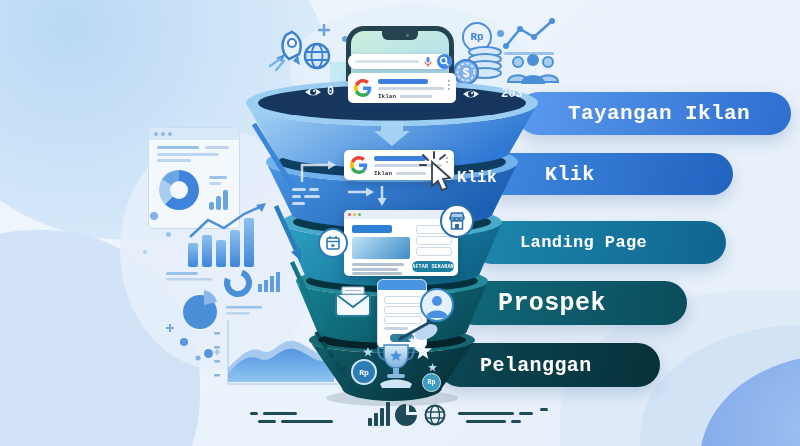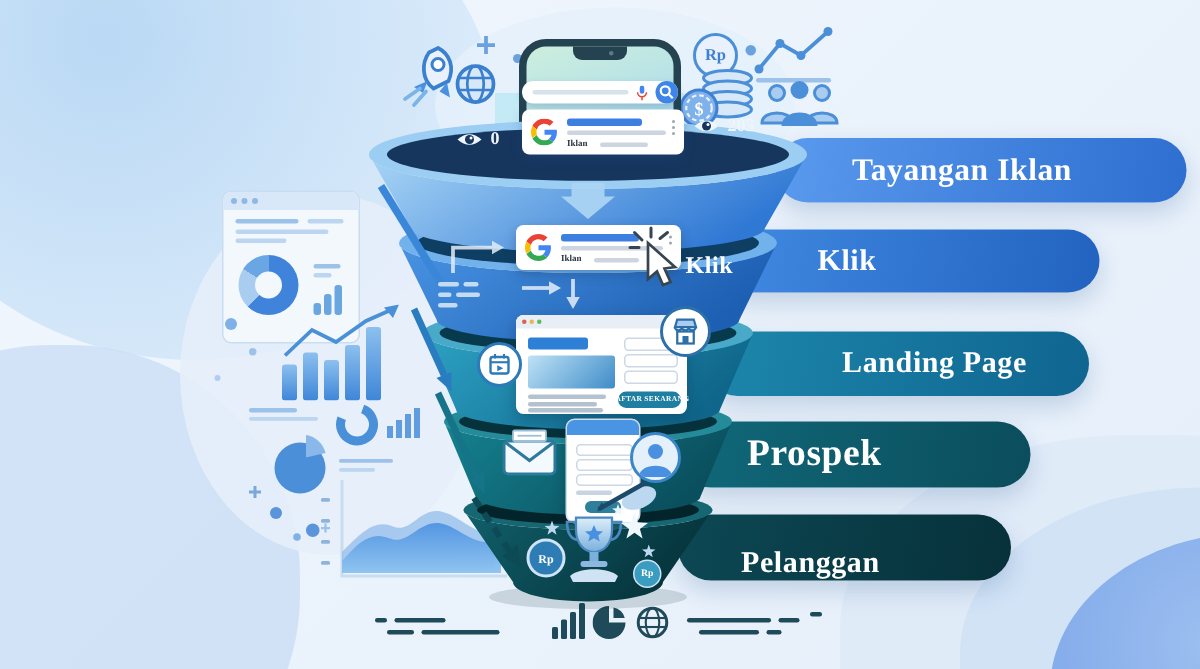--- a/index.html
+++ b/index.html
@@ -1,18 +1,18 @@
 <!DOCTYPE html>
 <html><head>
 <meta charset="utf-8">
 <style>
   html,body{margin:0;padding:0;background:#dfe9f5;}
   #canvas{position:relative;width:800px;height:446px;overflow:hidden;margin:0 auto;
     background:linear-gradient(135deg,#f2f7fd 0%,#eaf2fb 55%,#e6effa 100%);
-    font-family:Liberation Serif, serif;}
+    font-family:Liberation Mono, monospace;}
   .abs{position:absolute;}
   .pill{position:absolute;display:flex;align-items:center;color:#fff;font-weight:700;
     letter-spacing:.4px;z-index:2;border-radius:22px;box-shadow:0 7px 16px rgba(30,80,140,.20);}
   .dash{position:absolute;height:3px;border-radius:2px;background:#1e4a59;z-index:1;}
   .ln{position:absolute;border-radius:2px;}
   .dot{position:absolute;border-radius:50%;}
   .z0{z-index:0}.z1{z-index:1}.z2{z-index:2}.z3{z-index:3}.z4{z-index:4}.z5{z-index:5}
   svg{display:block;}
   .small-lbl{position:absolute;font-weight:700;color:#2b3642;}
 </style>
@@ -169,30 +169,30 @@
   </div>
 
   <div class="pill" style="left:517px;top:92px;width:223px;height:43px;padding-left:51px;font-size:21px;
               background:linear-gradient(100deg,#5a9aee,#2d6ed0);">
     <span>Tayangan Iklan</span>
   </div>
   <div class="pill" style="left:478px;top:153px;width:188px;height:42px;padding-left:67px;font-size:20px;
               background:linear-gradient(100deg,#418ae2,#2263c0);">
     <span>Klik</span>
   </div>
-  <div class="pill" style="left:470px;top:221px;width:206px;height:43px;padding-left:50px;font-size:20px;
-              background:linear-gradient(100deg,#1d87ac,#0f6590);justify-content:center;">
+  <div class="pill" style="left:470px;top:221px;width:206px;height:43px;padding-left:50px;font-size:17px;
+              background:linear-gradient(100deg,#1d87ac,#0f6590);">
     <span>Landing Page</span>
   </div>
   <div class="pill" style="left:452px;top:281px;width:189px;height:44px;padding-left:46px;font-size:25px;
               background:linear-gradient(100deg,#10697a,#0b4d5c);">
     <span>Prospek</span>
   </div>
-  <div class="pill" style="left:452px;top:343px;width:180px;height:44px;padding-left:42px;font-size:20px;
-              background:linear-gradient(100deg,#0c4854,#07313a);align-items:flex-end;">
+  <div class="pill" style="left:438px;top:343px;width:180px;height:44px;padding-left:42px;font-size:20px;
+              background:linear-gradient(100deg,#0c4854,#07313a);">
     <span>Pelanggan</span>
   </div>
 
   <svg class="abs z3" style="left:0;top:0;pointer-events:none;" width="800" height="446" viewBox="0 0 800 446">
     <defs>
       <linearGradient id="g1" x1="0" y1="0" x2="1" y2="0.35">
         <stop offset="0" stop-color="#a9d6f6"></stop>
           <stop offset="1" stop-color="#2f78d4"></stop>
         </linearGradient>
       <linearGradient id="g2" x1="0" y1="0" x2="1" y2="0.35">
@@ -266,21 +266,21 @@
   </svg>
 
   <div class="abs z4" style="left:304px;top:85px;display:flex;align-items:center;gap:5px;">
     <svg width="18" height="12" viewBox="0 0 18 12">
       <path d="M1,6 Q9,-1 17,6 Q9,13 1,6 Z" fill="#eef5fc"></path>
         <circle cx="9" cy="6" r="3" fill="#16365e"></circle>
       <circle cx="10" cy="5" r="1" fill="#fff"></circle>
     </svg>
     <span style="color:#eef5fc;font-weight:700;font-size:12px;">0</span>
   </div>
-  <div class="abs z4" style="left:462px;top:76px;display:flex;align-items:center;gap:5px;">
+  <div class="abs z4" style="left:462px;top:87px;display:flex;align-items:center;gap:21px;">
     <svg width="18" height="12" viewBox="0 0 18 12">
       <path d="M1,6 Q9,-1 17,6 Q9,13 1,6 Z" fill="#eef5fc"></path>
         <circle cx="9" cy="6" r="3" fill="#16365e"></circle>
       <circle cx="10" cy="5" r="1" fill="#fff"></circle>
     </svg>
     <span style="color:#eef5fc;font-weight:700;font-size:12px;">203</span>
   </div>
 
   <div class="abs z4" style="left:348px;top:54px;width:104px;height:15px;background:#fff;border-radius:8px;
               box-shadow:0 2px 5px rgba(40,80,130,.25);">

